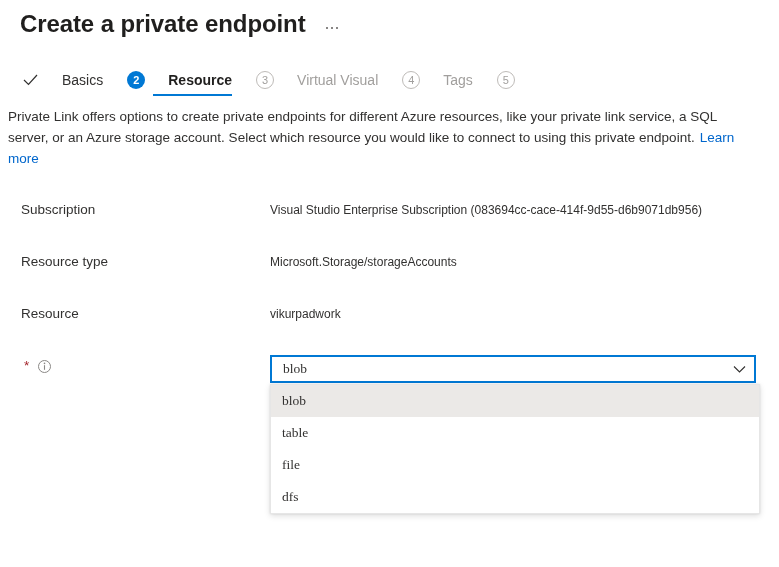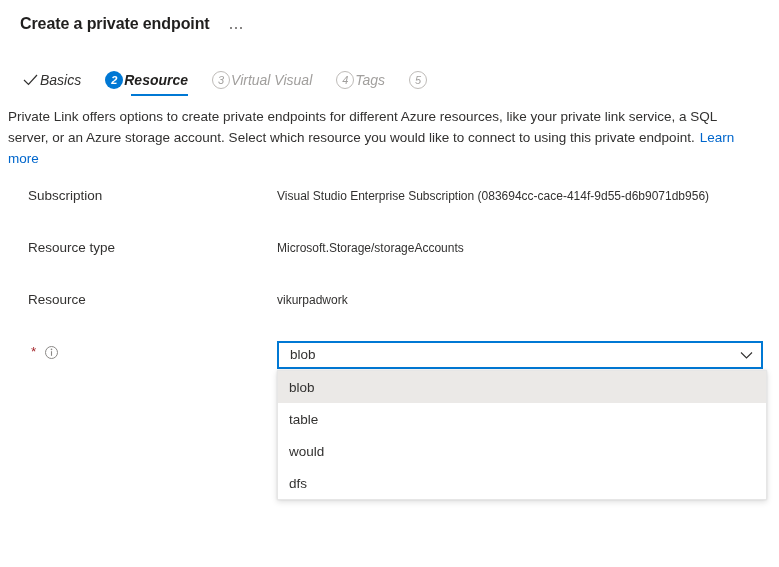--- a/index.html
+++ b/index.html
@@ -16,21 +16,21 @@
     position: relative;
   }
 
   
   .title-row {
     display: flex;
     align-items: center;
     padding: 9px 0 0 20px;
   }
   .page-title {
-    font-size: 16px;
+    font-size: 24px;
     font-weight: bold;
     color: #201f1e;
     letter-spacing: -0.1px;
     line-height: 30px;
   }
   .more-btn {
     margin-left: 18px;
     margin-top: 8px;
     display: flex;
     align-items: center;
@@ -50,29 +50,28 @@
   .tabs {
     display: flex;
     align-items: flex-end;
     padding-left: 21px;
     margin-top: 27px;
     height: 30px;
   }
   .tab {
     display: flex;
     align-items: flex-start;
-    gap: 1px;
+    gap: 23px;
     margin-right: 24px;
     padding-bottom: 7px;
     cursor: pointer;
     position: relative;
     font-size: 14px;
     line-height: 18px;
     white-space: nowrap;
-    font-style: italic;
   }
   .tab-label { color: #323130; }
   .tab.done .tab-label { color: #323130; }
   .tab.active .tab-label { color: #201f1e; font-weight: bold; }
   .tab.disabled .tab-label { color: #a19f9d; }
   .tab.active::after {
     content: "";
     position: absolute;
     left: 26px;
     right: 0;
@@ -119,22 +118,22 @@
   }
   .learn-more {
     color: #0066cc;
     text-decoration: none;
     cursor: pointer;
     margin-left: 5px;
   }
 
   
   .form {
-    margin-top: 16px;
-    padding-left: 28px;
+    margin-top: 30px;
+    padding-left: 21px;
   }
   .form-row {
     display: flex;
     align-items: flex-start;
     height: 52px;
   }
   .form-label {
     width: 249px;
     flex: 0 0 249px;
     font-size: 13.5px;
@@ -163,20 +162,21 @@
     font-size: 12px;
     line-height: 18px;
     color: #323130;
     padding-top: 2px;
   }
 
   
   .dd-wrap {
     position: relative;
     width: 486px;
+    font-family: Liberation Serif, serif;
   }
   .dd-field {
     height: 28px;
     border: 2px solid #0078d4;
     background: #ffffff;
     display: flex;
     align-items: center;
     padding: 0 8px 0 11px;
     box-sizing: border-box;
     cursor: pointer;
@@ -302,19 +302,19 @@
         <span class="dd-chevron">
           <svg width="13" height="9" viewBox="0 0 13 9">
             <polyline points="1,1.5 6.5,7 12,1.5" fill="none" stroke="#323130" stroke-width="1.1"></polyline>
           </svg>
         </span>
       </div>
 
       <div class="dd-list">
         <div class="dd-option selected">blob</div>
         <div class="dd-option">table</div>
-        <div class="dd-option">would</div>
+        <div class="dd-option">file</div>
         <div class="dd-option">dfs</div>
       </div>
     </div>
   </div>
 
 </div>
 
 </body></html>

